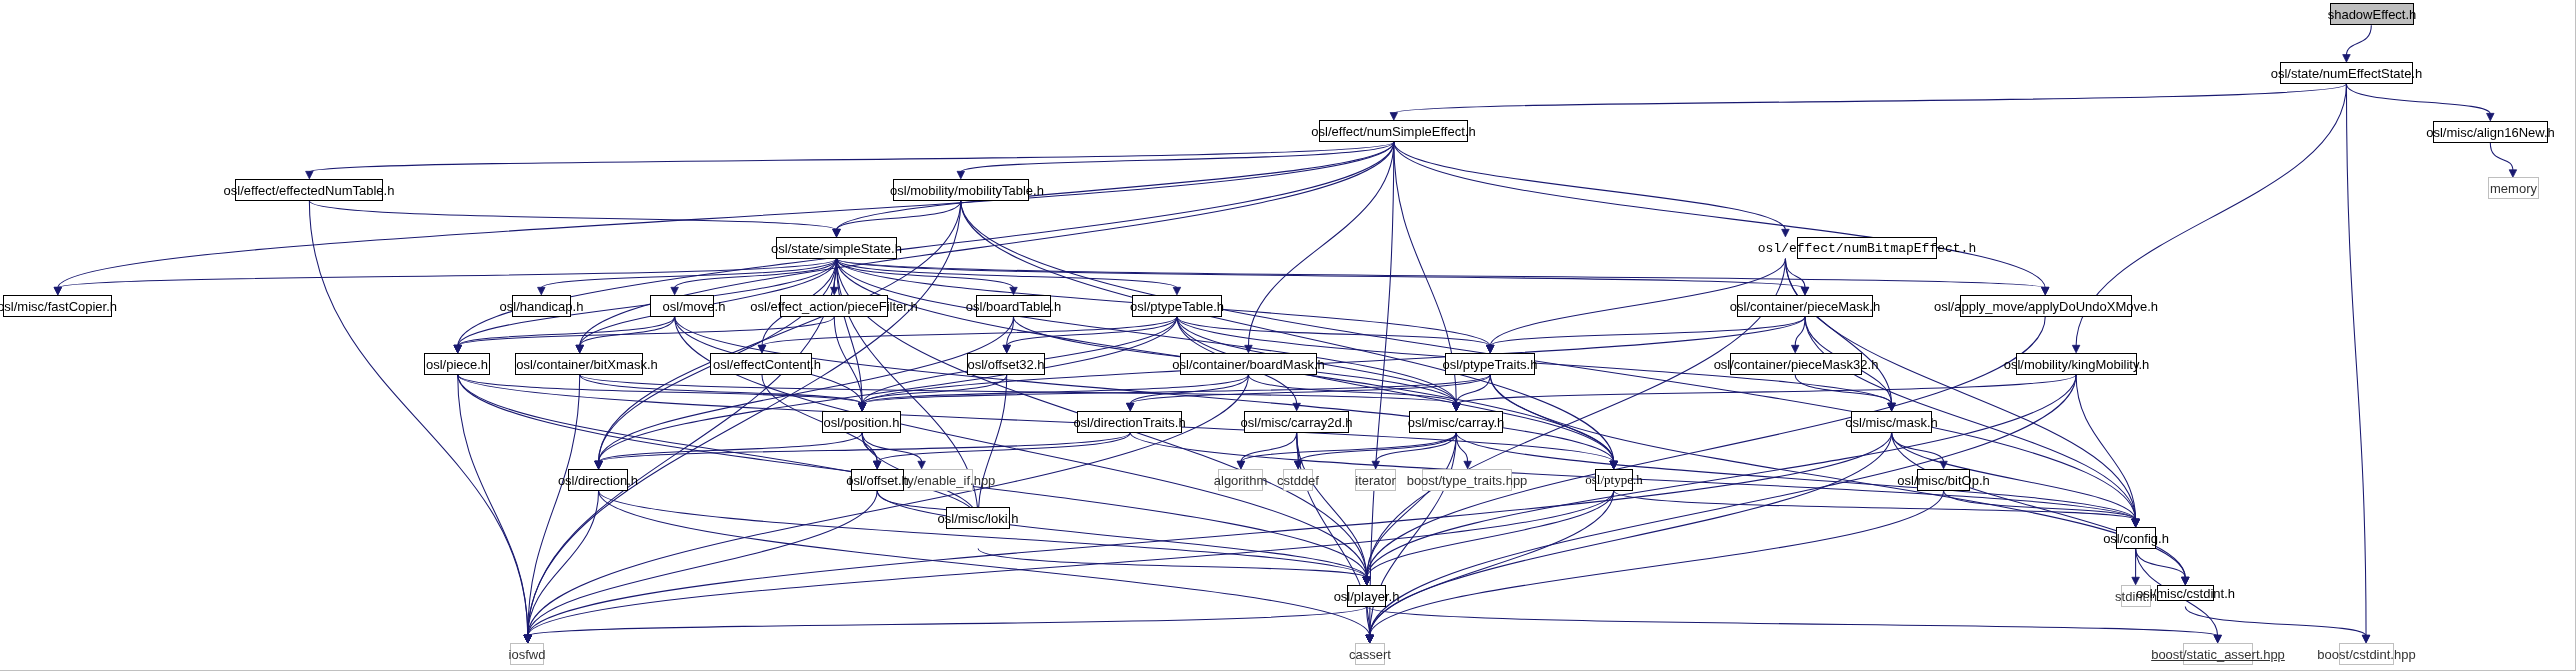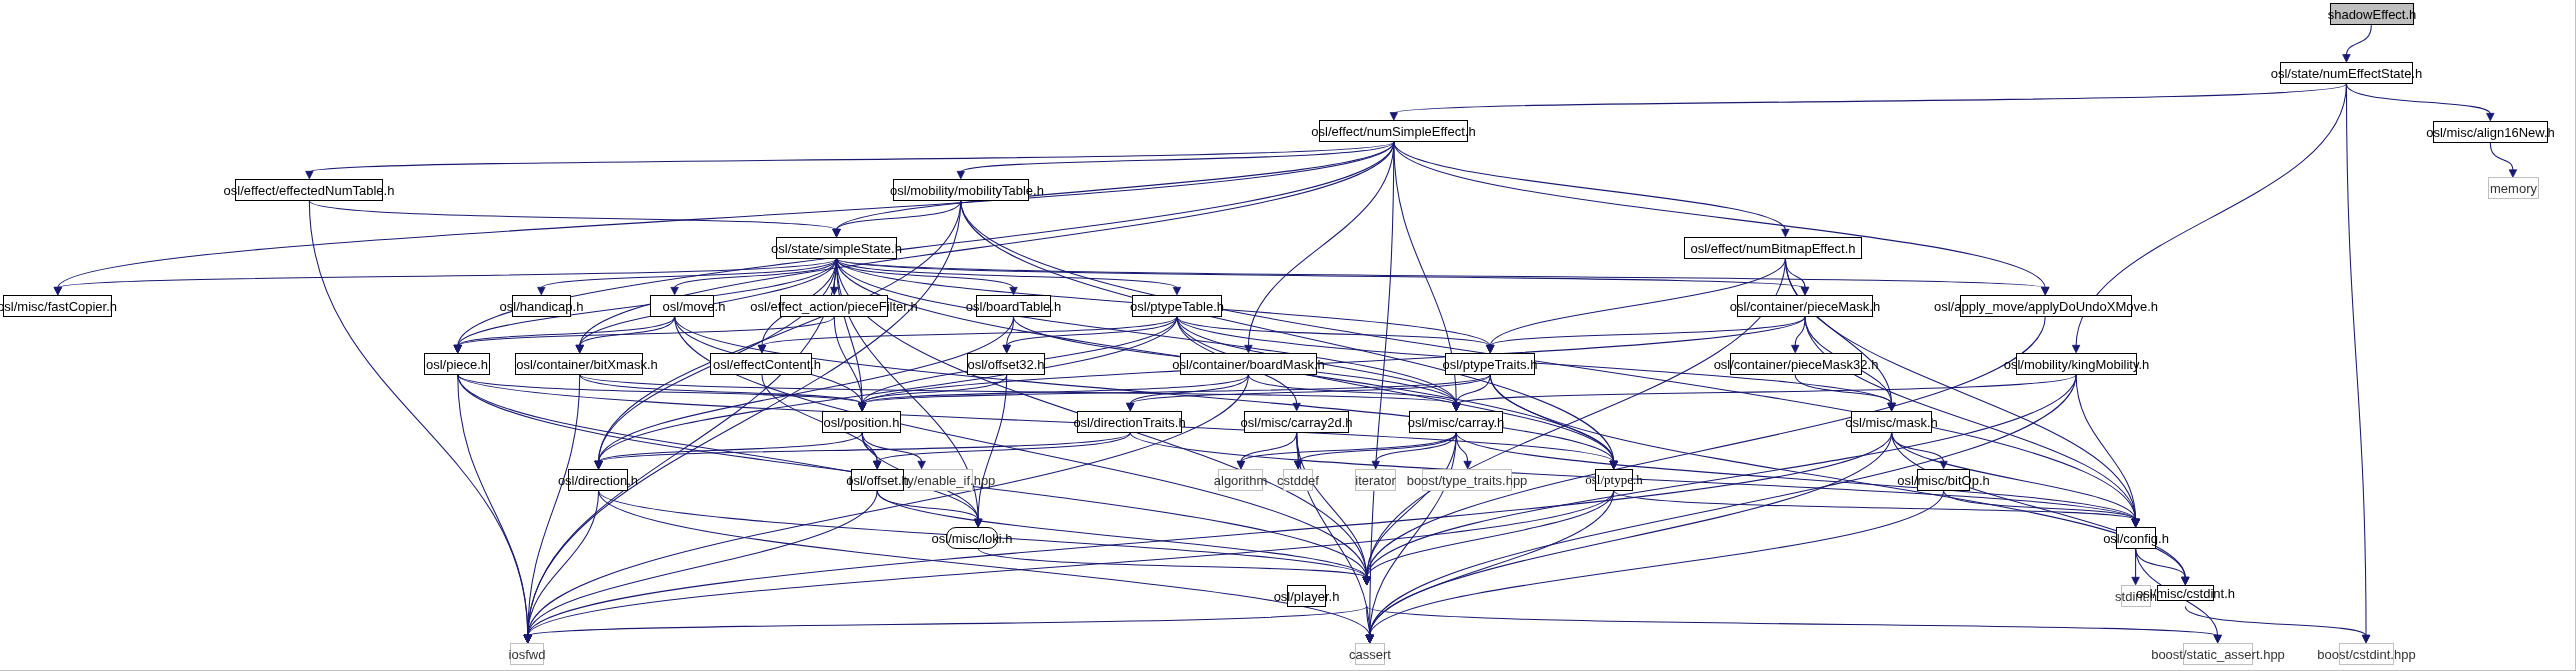--- a/index.html
+++ b/index.html
@@ -303,21 +303,21 @@
     </svg>
   <div id="nodes">
       <div class="node root" style="left: 2330px; top: 3.4px; width: 84px; height: 22px;">shadowEffect.h</div>
       <div class="node" style="left: 2280px; top: 62px; width: 133px; height: 22px;">osl/state/numEffectState.h</div>
       <div class="node" style="left: 2433px; top: 121px; width: 115px; height: 22px;">osl/misc/align16New.h</div>
       <div class="node ext" style="left: 2488px; top: 177px; width: 51px; height: 22px;">memory</div>
       <div class="node" style="left: 1319px; top: 120px; width: 149px; height: 22px;">osl/effect/numSimpleEffect.h</div>
       <div class="node" style="left: 235px; top: 179px; width: 148px; height: 22px; text-align: right;">osl/effect/effectedNumTable.h</div>
       <div class="node" style="left: 893px; top: 179px; width: 136px; height: 22px; padding-left: 12px;">osl/mobility/mobilityTable.h</div>
       <div class="node" style="left: 776px; top: 237px; width: 121px; height: 22px;">osl/state/simpleState.h</div>
-      <div class="node" style="left: 1684px; top: 237px; width: 178px; height: 22px;">osl/effect/numBitmapEffect.h</div>
+      <div class="node" style="left: 1797px; top: 237px; width: 140px; height: 22px; font-family: Liberation Mono, monospace;">osl/effect/numBitmapEffect.h</div>
       <div class="node" style="left: 2.6px; top: 295px; width: 109px; height: 22px;">osl/misc/fastCopier.h</div>
       <div class="node" style="left: 512px; top: 295px; width: 59px; height: 22px;">osl/handicap.h</div>
       <div class="node" style="left: 650px; top: 295px; width: 64px; height: 22px; padding-left: 24px;">osl/move.h</div>
       <div class="node" style="left: 780px; top: 295px; width: 108px; height: 22px;">osl/effect_action/pieceFilter.h</div>
       <div class="node" style="left: 976px; top: 295px; width: 75px; height: 22px;">osl/boardTable.h</div>
       <div class="node" style="left: 1132px; top: 295px; width: 90px; height: 22px;">osl/ptypeTable.h</div>
       <div class="node" style="left: 1737px; top: 295px; width: 136px; height: 22px;">osl/container/pieceMask.h</div>
       <div class="node" style="left: 1960px; top: 295px; width: 172px; height: 22px;">osl/apply_move/applyDoUndoXMove.h</div>
       <div class="node" style="left: 424px; top: 353px; width: 66px; height: 22px;">osl/piece.h</div>
       <div class="node" style="left: 515px; top: 353px; width: 128px; height: 22px; padding-left: 16px;">osl/container/bitXmask.h</div>
@@ -334,26 +334,26 @@
       <div class="node" style="left: 1851px; top: 411px; width: 81px; height: 22px;">osl/misc/mask.h</div>
       <div class="node" style="left: 568px; top: 469px; width: 60px; height: 22px;">osl/direction.h</div>
       <div class="node ext" style="left: 871px; top: 469px; width: 102px; height: 22px;">boost/utility/enable_if.hpp</div>
       <div class="node" style="left: 851px; top: 469px; width: 53px; height: 22px;">osl/offset.h</div>
       <div class="node ext" style="left: 1218px; top: 469px; width: 45px; height: 22px;">algorithm</div>
       <div class="node ext" style="left: 1283px; top: 469px; width: 30px; height: 22px;">cstddef</div>
       <div class="node ext" style="left: 1355px; top: 469px; width: 41px; height: 22px;">iterator</div>
       <div class="node ext" style="left: 1422px; top: 469px; width: 90px; height: 22px;">boost/type_traits.hpp</div>
       <div class="node" style="left: 1595px; top: 469px; width: 38px; height: 22px; font-family: Liberation Serif, serif;">osl/ptype.h</div>
       <div class="node" style="left: 1917px; top: 469px; width: 53px; height: 22px;">osl/misc/bitOp.h</div>
-      <div class="node" style="left: 946px; top: 527px; width: 52px; height: 22px; border-radius: 10px;">osl/misc/loki.h</div>
+      <div class="node" style="left: 946px; top: 507px; width: 64px; height: 22px;">osl/misc/loki.h</div>
       <div class="node" style="left: 2116px; top: 527px; width: 40px; height: 22px;">osl/config.h</div>
-      <div class="node" style="left: 1287px; top: 585px; width: 39px; height: 22px;">osl/player.h</div>
+      <div class="node" style="left: 1347px; top: 585px; width: 39px; height: 22px;">osl/player.h</div>
       <div class="node ext" style="left: 2121px; top: 585px; width: 30px; height: 22px;">stdint.h</div>
       <div class="node" style="left: 2157px; top: 585px; width: 57px; height: 16px;">osl/misc/cstdint.h</div>
       <div class="node ext" style="left: 510px; top: 643px; width: 34px; height: 22px;">iosfwd</div>
       <div class="node ext" style="left: 1355px; top: 643px; width: 30px; height: 22px;">cassert</div>
-      <div class="node ext" style="left: 2183px; top: 643px; width: 70px; height: 22px;">boost/static_assert.hpp</div>
+      <div class="node ext" style="left: 2183px; top: 643px; width: 70px; height: 22px; text-decoration: underline;">boost/static_assert.hpp</div>
       <div class="node ext" style="left: 2339px; top: 643px; width: 55px; height: 22px;">boost/cstdint.hpp</div>
     </div>
   <div class="frame"></div>
   <div class="frame-b"></div>
 </div>
 
 
 </body></html>

